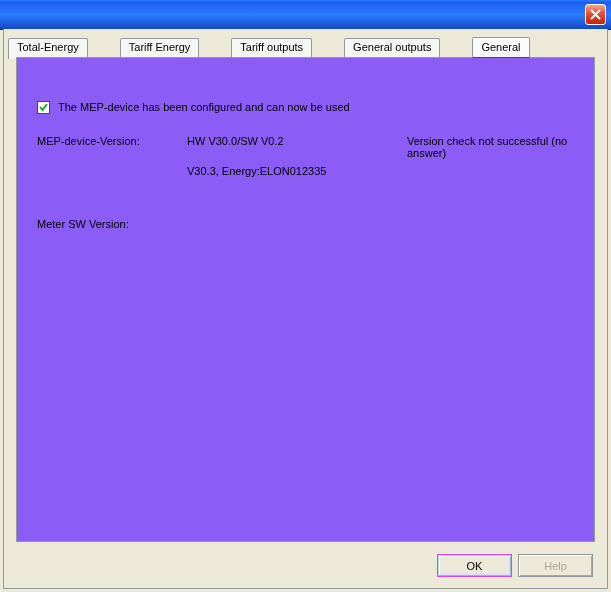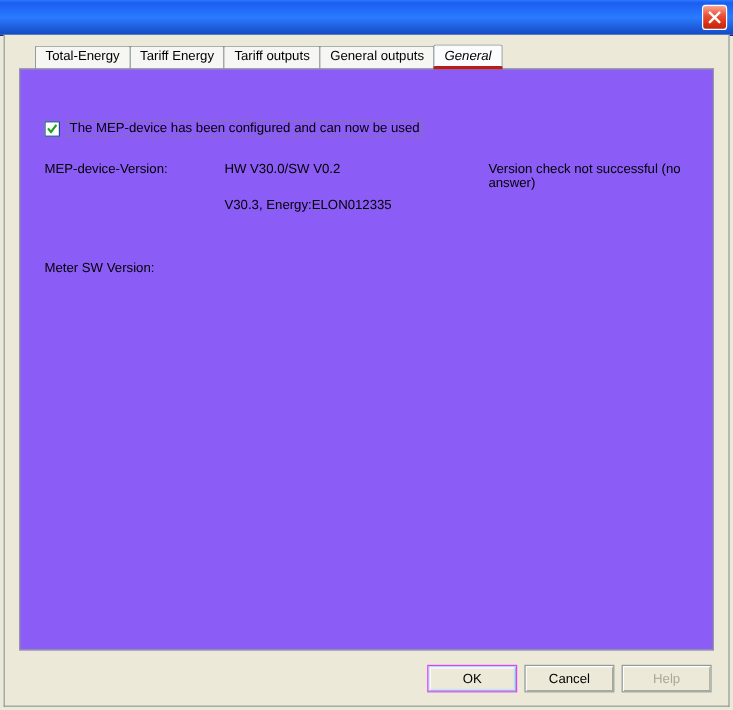--- a/index.html
+++ b/index.html
@@ -1,24 +1,24 @@
 <!DOCTYPE html>
 <html><head>
 <meta charset="utf-8">
 <style>
 html,body{margin:0;padding:0;height:100%;font-family:Tahoma,Geneva,sans-serif;font-size:11px;color:#000;background:#ece9d8;}
 .window{width:611px;height:592px;background:#ece9d8;position:relative;box-sizing:border-box;}
 .titlebar{position:absolute;top:0;left:0;right:0;height:29px;background:linear-gradient(to bottom,#2a7bff 0%,#1c5df0 8%,#2a7bff 50%,#1548c2 100%);border-bottom:1px solid #0a2b80;}
 .close-btn{position:absolute;top:4px;right:5px;width:21px;height:21px;background:linear-gradient(to bottom,#f8a791 0%,#ec5338 40%,#d62e12 80%,#c0280f 100%);border:1px solid #fff;border-radius:3px;box-sizing:border-box;display:flex;align-items:center;justify-content:center;cursor:pointer;}
 .close-btn svg{display:block;}
 .client{position:absolute;top:29px;left:3px;right:3px;bottom:3px;background:#ece9d8;border-left:1px solid #919b9c;border-right:1px solid #919b9c;border-bottom:1px solid #919b9c;}
-.tab-row{position:absolute;top:7px;left:25px;right:12px;height:21px;display:flex;}
+.tab-row{position:absolute;top:7px;left:4px;right:12px;height:21px;display:flex;gap:33px;}
 .tab{border:1px solid #919b9c;border-bottom:none;padding:3px 8px 2px;background:#f6f6f2;margin-right:0;cursor:pointer;position:relative;top:1px;border-radius:2px 2px 0 0;}
 .tab.inactive{background:#f6f6f2;top:2px;padding-top:2px;}
-.tab.active{background:#fcfcfe;border-bottom:3px solid #b91c1c;z-index:2;padding-top:3px;font-style:italic;}
+.tab.active{background:#fcfcfe;border-bottom:1px solid #b91c1c;z-index:2;padding-top:3px;}
 .tab + .tab{margin-left:-1px;}
 .tab-page{position:absolute;top:28px;left:12px;right:12px;bottom:46px;background:#8b5cf6;border:1px solid #919b9c;z-index:1;}
 .checkbox-row{position:absolute;top:42px;left:20px;display:flex;align-items:center;}
 .chkbox{width:13px;height:13px;border:1px solid #1c5180;background:#fff;box-sizing:border-box;display:flex;align-items:center;justify-content:center;margin-right:6px;cursor:pointer;}
 .chkbox svg{display:block;}
 .chk-label{border:1px dotted #808080;padding:0 1px;}
 .row{position:absolute;left:20px;}
 .row.label1{top:77px;}
 .row.value1{top:77px;left:170px;}
 .row.status1{top:77px;left:350px;margin-left:40px;}
@@ -67,18 +67,17 @@
       <div class="row value1">HW V30.0/SW V0.2</div>
       <div class="row status1">Version check not successful (no answer)</div>
 
       <div class="row label2">Meter SW Version:</div>
       <div class="row value2">V30.3, Energy:ELON012335</div>
 
     </div>
 
     <div class="button-bar">
       <button class="btn default">OK</button>
-      <button class="btn">Cancel</button>
       <button class="btn disabled" disabled="">Help</button>
     </div>
 
   </div>
 </div>
 
 </body></html>

